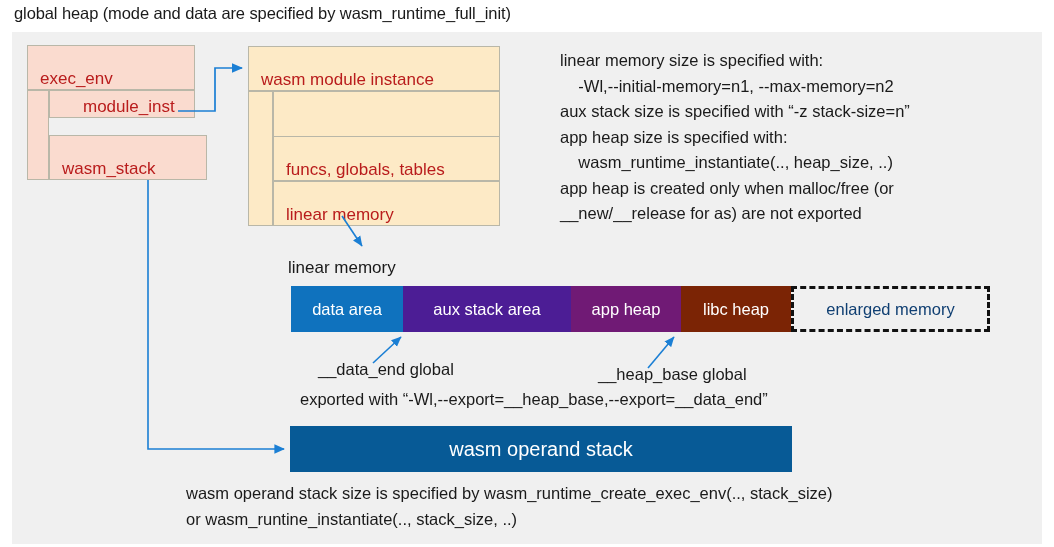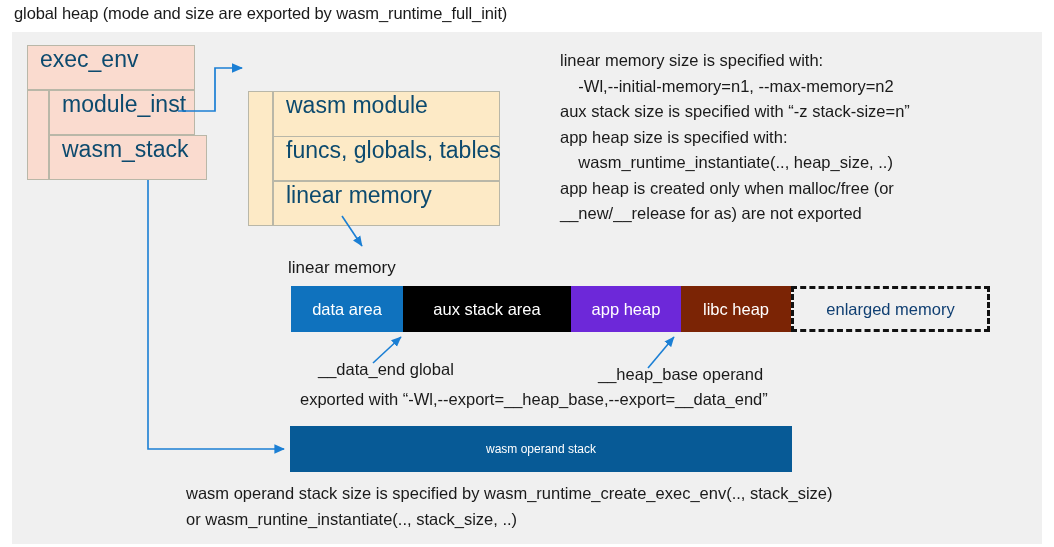--- a/index.html
+++ b/index.html
@@ -39,23 +39,23 @@
     height: 512px;
     background: #f0f0f0;
   }
 
   
   .box {
     position: absolute;
     box-sizing: border-box;
     border: 1px solid #b9b7a8;
     display: flex;
-    align-items: flex-start;
-    font-size: 23px;
-    color: #0c4a6e;
+    align-items: flex-end;
+    font-size: 17px;
+    color: #b91c1c;
     white-space: nowrap;
   }
   .box-pink  { background: #fadbcf; }
   .box-peach { background: #fdeac6; }
   .box .txt { padding-left: 12px; }
 
   
   .lm-label {
     position: absolute;
     left: 288px;
@@ -89,21 +89,21 @@
     position: absolute;
     left: 290px;
     top: 426px;
     width: 502px;
     height: 46px;
     background: #075a96;
     display: flex;
     align-items: center;
     justify-content: center;
     color: #ffffff;
-    font-size: 12px;
+    font-size: 20px;
     white-space: nowrap;
   }
 
   
   .note {
     position: absolute;
     font-size: 16.5px;
     color: #1a1a1a;
     line-height: 25.5px;
     white-space: pre;
@@ -122,35 +122,38 @@
     width: 1054px;
     height: 547px;
     pointer-events: none;
   }
 </style>
 </head>
 <body>
 
 <div id="canvas">
 
-  <div class="page-title">global heap (mode and size are exported by wasm_runtime_full_init)</div>
+  <div class="page-title">global heap (mode and data are specified by wasm_runtime_full_init)</div>
 
   <div class="panel"></div>
 
   <div class="box box-pink" style="left:27px; top:45px; width:168px; height:45px;">
     <span class="txt">exec_env</span>
   </div>
   <div class="box box-pink" style="left:27px; top:90px; width:22px; height:90px;"></div>
-  <div class="box box-pink" style="left:49px; top:90px; width:146px; height:45px;">
+  <div class="box box-pink" style="left:49px; top:90px; width:146px; height:28px;padding-left:21px;">
     <span class="txt">module_inst</span>
   </div>
   <div class="box box-pink" style="left:49px; top:135px; width:158px; height:45px;">
     <span class="txt">wasm_stack</span>
   </div>
 
+  <div class="box box-peach" style="left:248px; top:46px; width:252px; height:45px;">
+    <span class="txt">wasm module instance</span>
+  </div>
   <div class="box box-peach" style="left:248px; top:91px; width:25px; height:135px;"></div>
   <div class="box box-peach" style="left:273px; top:91px; width:227px; height:63px;">
     <span class="txt">wasm module</span>
   </div>
   <div class="box box-peach" style="left:273px; top:136px; width:227px; height:45px;">
     <span class="txt">funcs, globals, tables</span>
   </div>
   <div class="box box-peach" style="left:273px; top:181px; width:227px; height:45px;">
     <span class="txt">linear memory</span>
   </div>
@@ -161,35 +164,35 @@
 app heap size is specified with:
     wasm_runtime_instantiate(.., heap_size, ..)
 app heap is created only when malloc/free (or
 __new/__release for as) are not exported</div>
 
   <div class="lm-label">linear memory</div>
 
   <div class="seg" style="left:291px; width:112px; background:#0f72be;">
     <span>data area</span>
   </div>
-  <div class="seg" style="left:403px; width:168px; background:#000000;">
+  <div class="seg" style="left:403px; width:168px; background:#4c1d95;">
     <span>aux stack area</span>
   </div>
-  <div class="seg" style="left:571px; width:110px; background:#6d28d9;">
+  <div class="seg" style="left:571px; width:110px; background:#701a75;">
     <span>app heap</span>
   </div>
   <div class="seg" style="left:681px; width:110px; background:#7b2405;">
     <span>libc heap</span>
   </div>
   <div class="seg seg-dashed" style="left:791px; width:199px;">
     <span>enlarged memory</span>
   </div>
 
   <div class="note" id="note-dataend">__data_end global</div>
-  <div class="note" id="note-heapbase">__heap_base operand</div>
+  <div class="note" id="note-heapbase">__heap_base global</div>
   <div class="note" id="note-exported">exported with “-Wl,--export=__heap_base,--export=__data_end”</div>
 
   <div class="operand-stack">
     <span>wasm operand stack</span>
   </div>
 
   <div class="note" id="note-bottom">wasm operand stack size is specified by wasm_runtime_create_exec_env(.., stack_size)
 or wasm_runtine_instantiate(.., stack_size, ..)</div>
 
   <svg id="wires" viewBox="0 0 1054 547">

